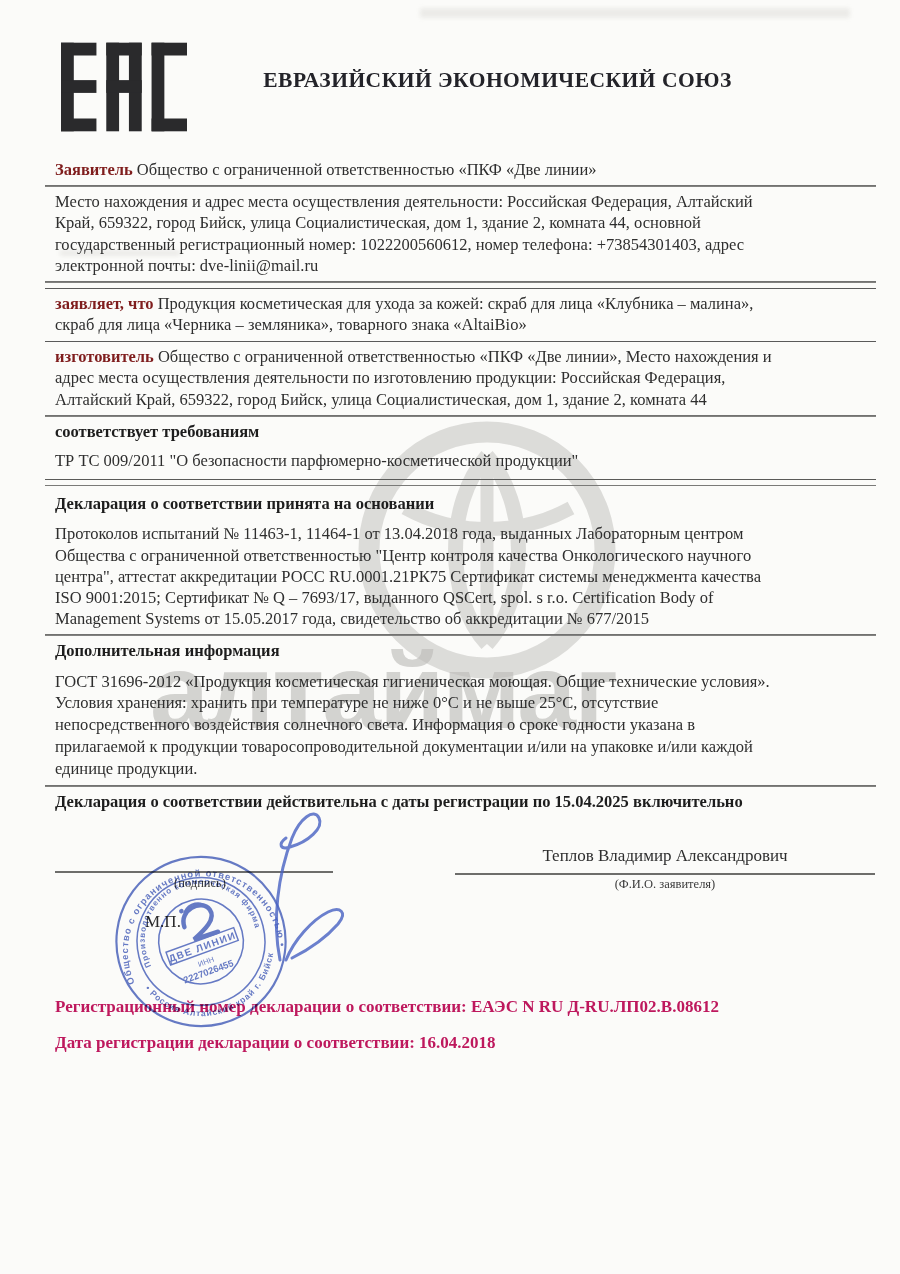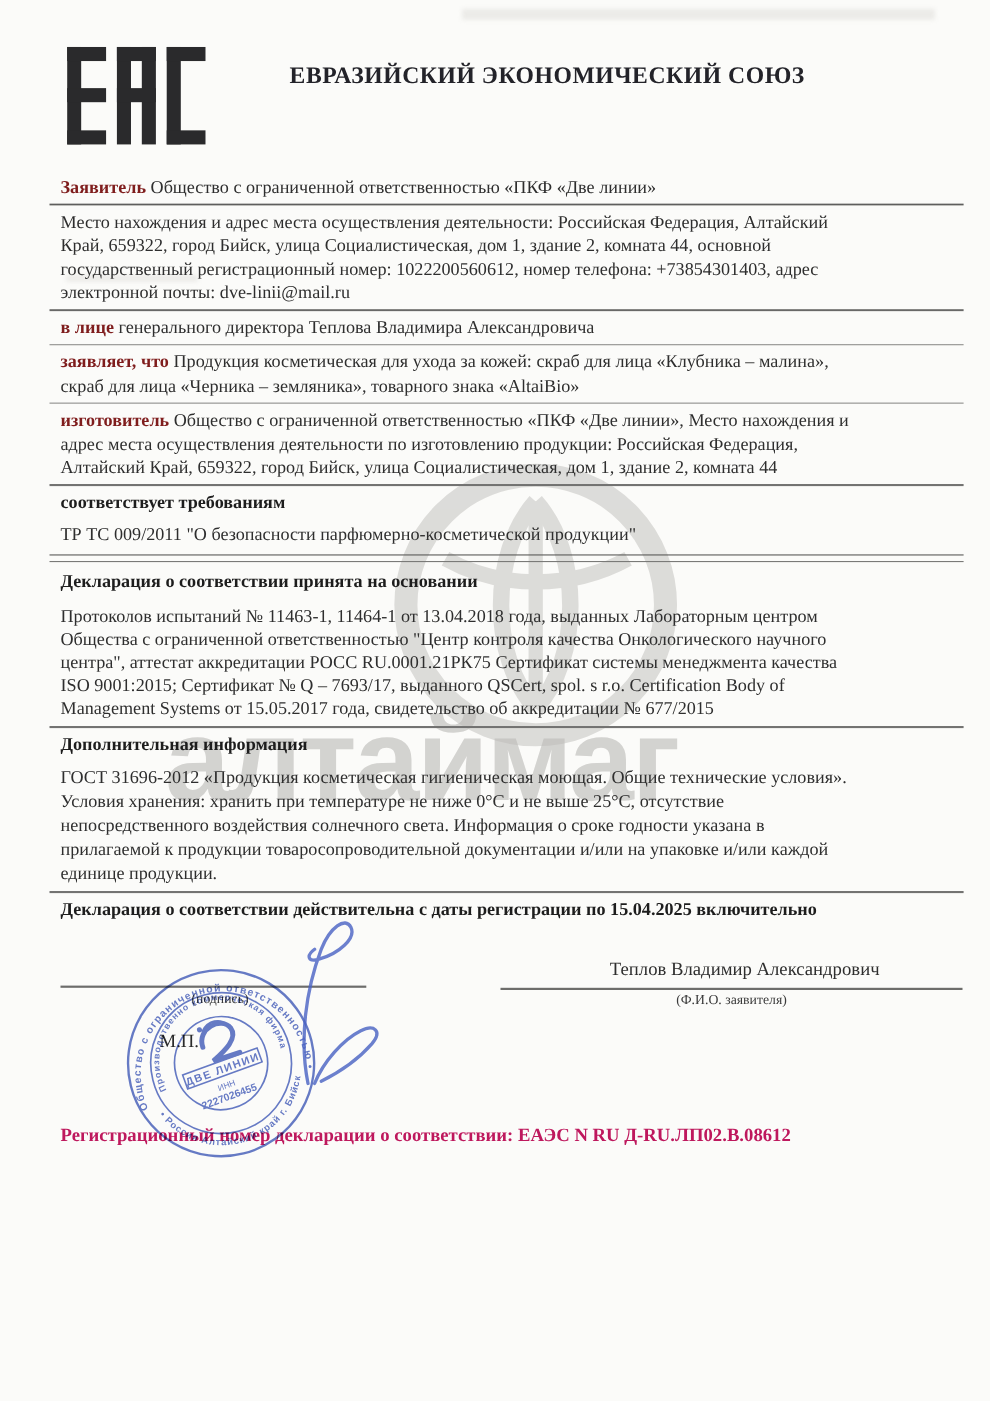--- a/index.html
+++ b/index.html
@@ -24,21 +24,21 @@
   .wm-small{
     left:288px;top:770px;width:400px;
     font-family:"Liberation Sans","DejaVu Sans",sans-serif;
     font-weight:bold;font-size:35px;letter-spacing:5px;
     color:#c3c2bf;opacity:.75;line-height:1;
   }
   
   .content{position:relative;z-index:1;padding:0 32px 0 55px;}
   .header{display:flex;align-items:flex-start;margin-top:42px;height:95px;}
   .eac{flex:0 0 auto;margin-left:6px;}
-  .titlewrap{flex:1;text-align:center;padding-right:60px;margin-top:12px;}
+  .titlewrap{flex:1;text-align:center;padding-right:60px;margin-top:24px;}
   .title-line{
     font-weight:bold;font-size:21.5px;letter-spacing:.5px;
     color:#232329;line-height:1.32;
   }
   p.doc{margin:3px 0;font-size:16.5px;line-height:21.2px;}
   .lead{font-weight:bold;color:#7f1d1d;}
   .ml{white-space:pre-line;}
   .bold-line{font-weight:bold;color:#1d1d1d;}
   .rule{height:2px;background:linear-gradient(to bottom,#8a8a88,#555 55%,#b9b9b5);margin:5px 0 4px -10px;margin-right:-8px;}
   .rule.thin{height:1.6px;}
@@ -98,21 +98,20 @@
 
     <p class="doc" style="margin-top:22px;"><span class="lead">Заявитель</span> <span>Общество с ограниченной ответственностью «ПКФ «Две линии»</span></p>
     <div class="rule"></div>
 
     <p class="doc"><span class="ml">Место нахождения и адрес места осуществления деятельности: Российская Федерация, Алтайский
 Край, 659322, город Бийск, улица Социалистическая, дом 1, здание 2, комната 44, основной
 государственный регистрационный номер: 1022200560612, номер телефона: +73854301403, адрес
 электронной почты: dve-linii@mail.ru</span></p>
     <div class="rule thin"></div>
 
-    <p class="doc"><span class="lead">в лице</span> <span>генерального директора Теплова Владимира Александровича</span></p>
     <div class="rule thin"></div>
 
     <p class="doc"><span class="lead">заявляет, что</span> <span class="ml">Продукция косметическая для ухода за кожей: скраб для лица «Клубника – малина»,
 скраб для лица «Черника – земляника», товарного знака «AltaiBio»</span></p>
     <div class="rule thin"></div>
 
     <p class="doc"><span class="lead">изготовитель</span> <span class="ml">Общество с ограниченной ответственностью «ПКФ «Две линии», Место нахождения и
 адрес места осуществления деятельности по изготовлению продукции: Российская Федерация,
 Алтайский Край, 659322, город Бийск, улица Социалистическая, дом 1, здание 2, комната 44</span></p>
     <div class="rule"></div>
@@ -144,21 +143,21 @@
       <svg class="signature-svg" style="left:165px;top:-16px;" width="180" height="165" viewBox="0 0 180 165">
         <g fill="none" stroke="#4a63c4" stroke-width="3" stroke-linecap="round" opacity="0.9">
           <path d="M 60,160 C 52,120 58,75 72,38 C 80,18 94,8 99,18 C 104,28 88,42 70,47 C 60,50 58,44 66,38"></path>
           <path d="M 66,160 C 74,140 92,120 108,112 C 120,106 128,112 118,124 C 104,140 84,152 72,158"></path>
         </g>
       </svg>
 
       <div class="sig-line" style="left:0;top:55px;width:278px;"></div>
       <div class="sig-caption" style="left:80px;top:60px;width:130px;">(подпись)</div>
 
-      <div class="fio-name" style="left:412px;top:30px;width:420px;">Теплов Владимир Александрович</div>
+      <div class="fio-name" style="left:400px;top:30px;width:420px;">Теплов Владимир Александрович</div>
       <div class="sig-line" style="left:400px;top:57px;width:420px;"></div>
       <div class="sig-caption" style="left:400px;top:61px;width:420px;">(Ф.И.О. заявителя)</div>
 
       <div class="mp-label" style="left:90px;top:96px;">М.П.</div>
 
       <svg class="stamp" style="left:56px;top:33px;" width="180" height="185" viewBox="0 0 200 200">
         <defs>
           <path id="arcTop" d="M 18,130 A 84,84 0 1 1 182,130"></path>
           <path id="arcBottom" d="M 24,128 A 80,80 0 0 0 176,128"></path>
           <path id="arcInner" d="M 42,120 A 62,62 0 1 1 158,120"></path>
@@ -185,15 +184,16 @@
             <rect x="60" y="98" width="80" height="15" fill="none" stroke="#3d56b5" stroke-width="1.6"></rect>
             <text x="100" y="110" text-anchor="middle" font-family="Liberation Sans, sans-serif" font-size="11" font-weight="bold" fill="#3d56b5" letter-spacing="1.5">ДВЕ ЛИНИИ</text>
           </g>
           <text x="100" y="126" text-anchor="middle" font-family="Liberation Sans, sans-serif" font-size="8.5" fill="#3d56b5" transform="rotate(-6 100 124)">ИНН</text>
           <text x="100" y="138" text-anchor="middle" font-family="Liberation Sans, sans-serif" font-size="10.5" font-weight="bold" fill="#3d56b5" transform="rotate(-6 100 135)">2227026455</text>
         </g>
       </svg>
     </div>
 
     <p class="footer-line">Регистрационный номер декларации о соответствии: ЕАЭС N RU Д-RU.ЛП02.В.08612</p>
+    <p class="footer-line second">Дата регистрации декларации о соответствии: 16.04.2018</p>
 
   </div>
 </div>
 
 </body></html>

